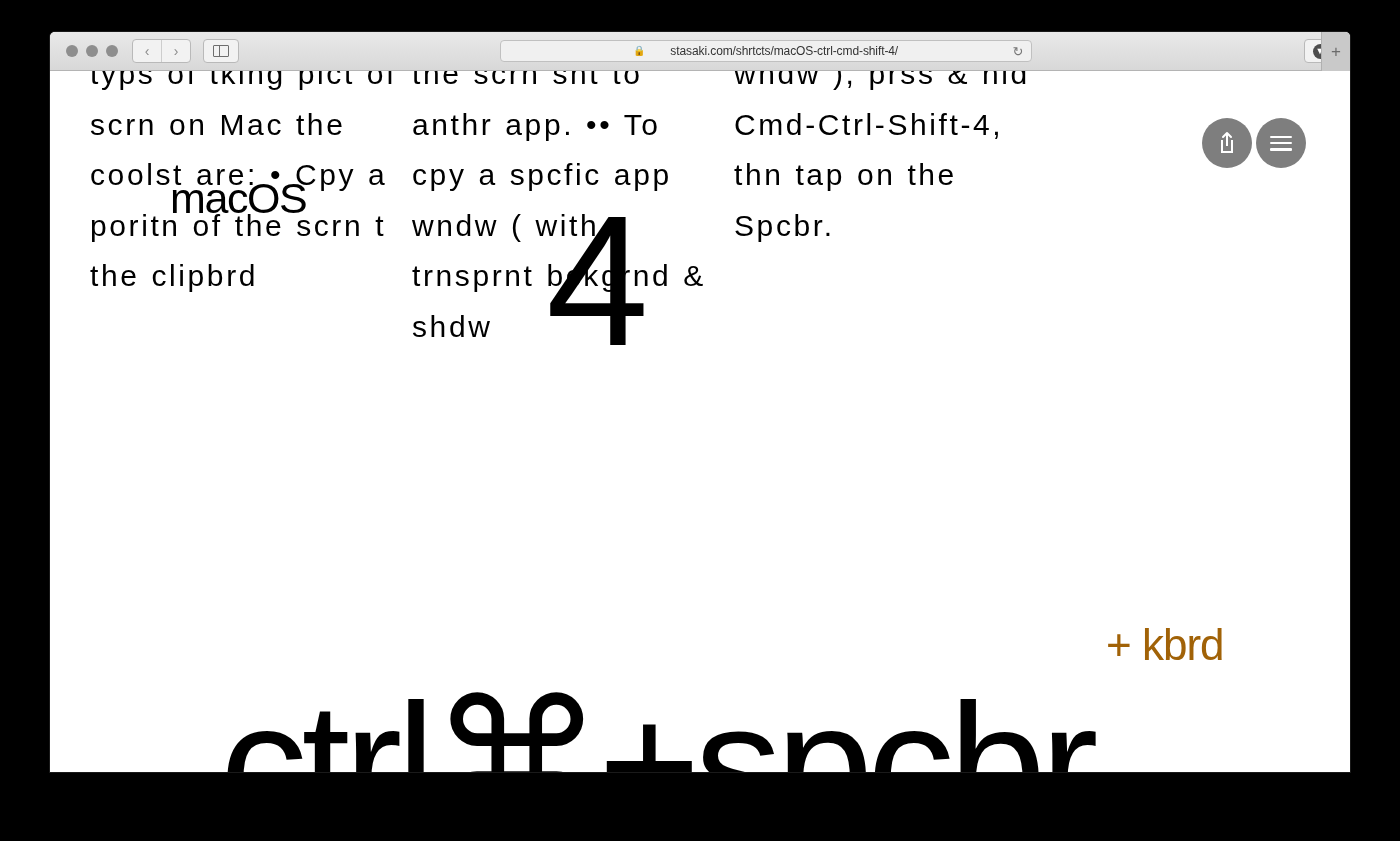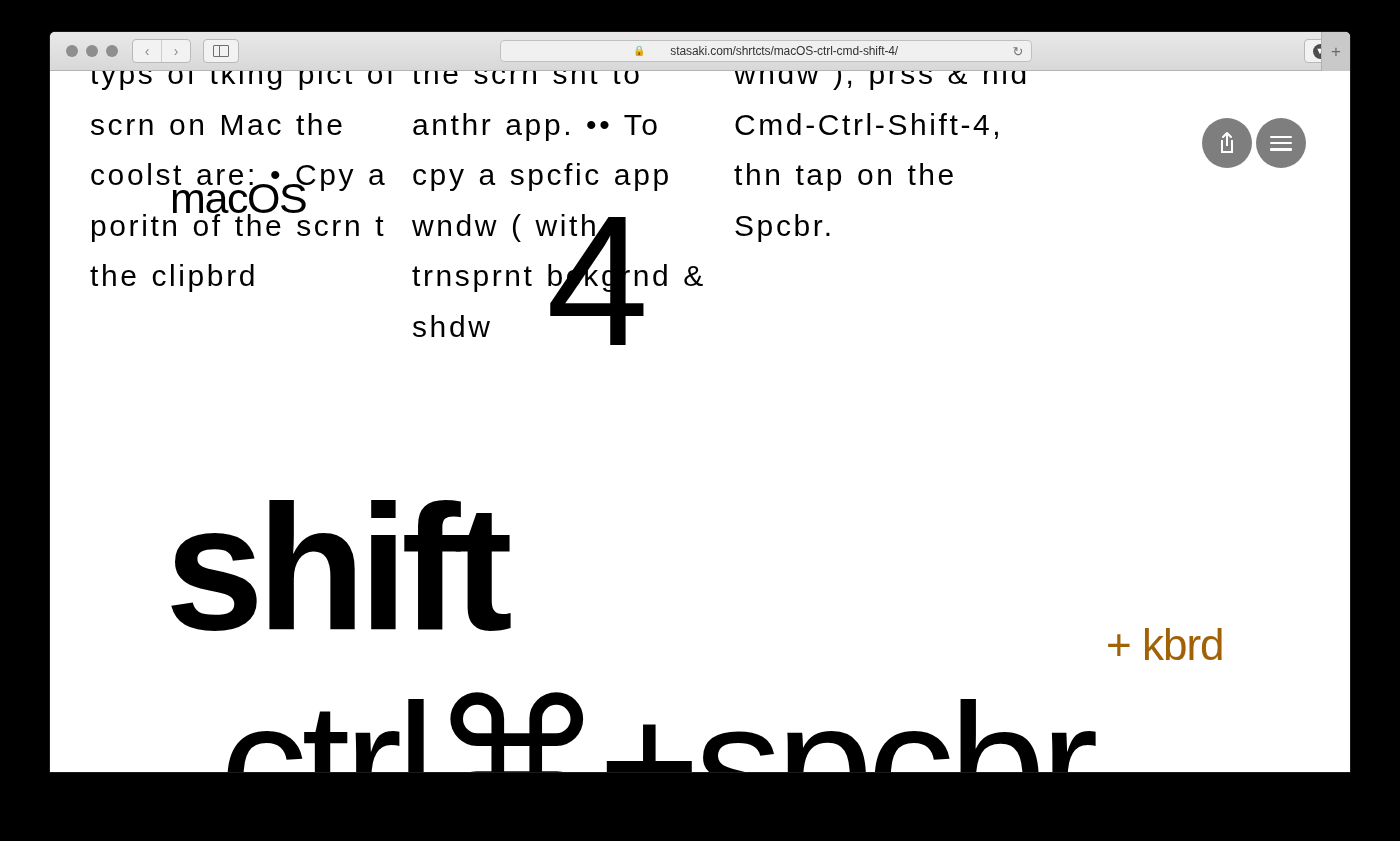--- a/index.html
+++ b/index.html
@@ -331,21 +331,20 @@
         <div class="col">
           <p class="col-text">the scrn sht to anthr app. •• To cpy a spcfic app wndw ( with trnsprnt bckgrnd &amp; shdw</p>
         </div>
         <div class="col">
           <p class="col-text">wndw ), prss &amp; hld Cmd-Ctrl-Shift-4, thn tap on the Spcbr.</p>
         </div>
       </div>
 
       <div class="ov ov-macos">macOS</div>
       <div class="ov ov-four">4</div>
-      <div class="ov ov-shift">shift</div>
       <div class="ov ov-kbrd">+ kbrd</div>
       <div class="ov ov-bottom">ctrl⌘+spcbr</div>
 
       <div class="float-btns">
         <div class="float-btn">
           <svg width="24" height="26" viewBox="0 0 24 26">
             <path d="M7 10 L7 22 L17 22 L17 10" fill="none" stroke="#ffffff" stroke-width="2"></path>
             <path d="M12 16 L12 3" fill="none" stroke="#ffffff" stroke-width="2"></path>
             <path d="M8 7 L12 3 L16 7" fill="none" stroke="#ffffff" stroke-width="2" stroke-linejoin="round" stroke-linecap="round"></path>
           </svg>

